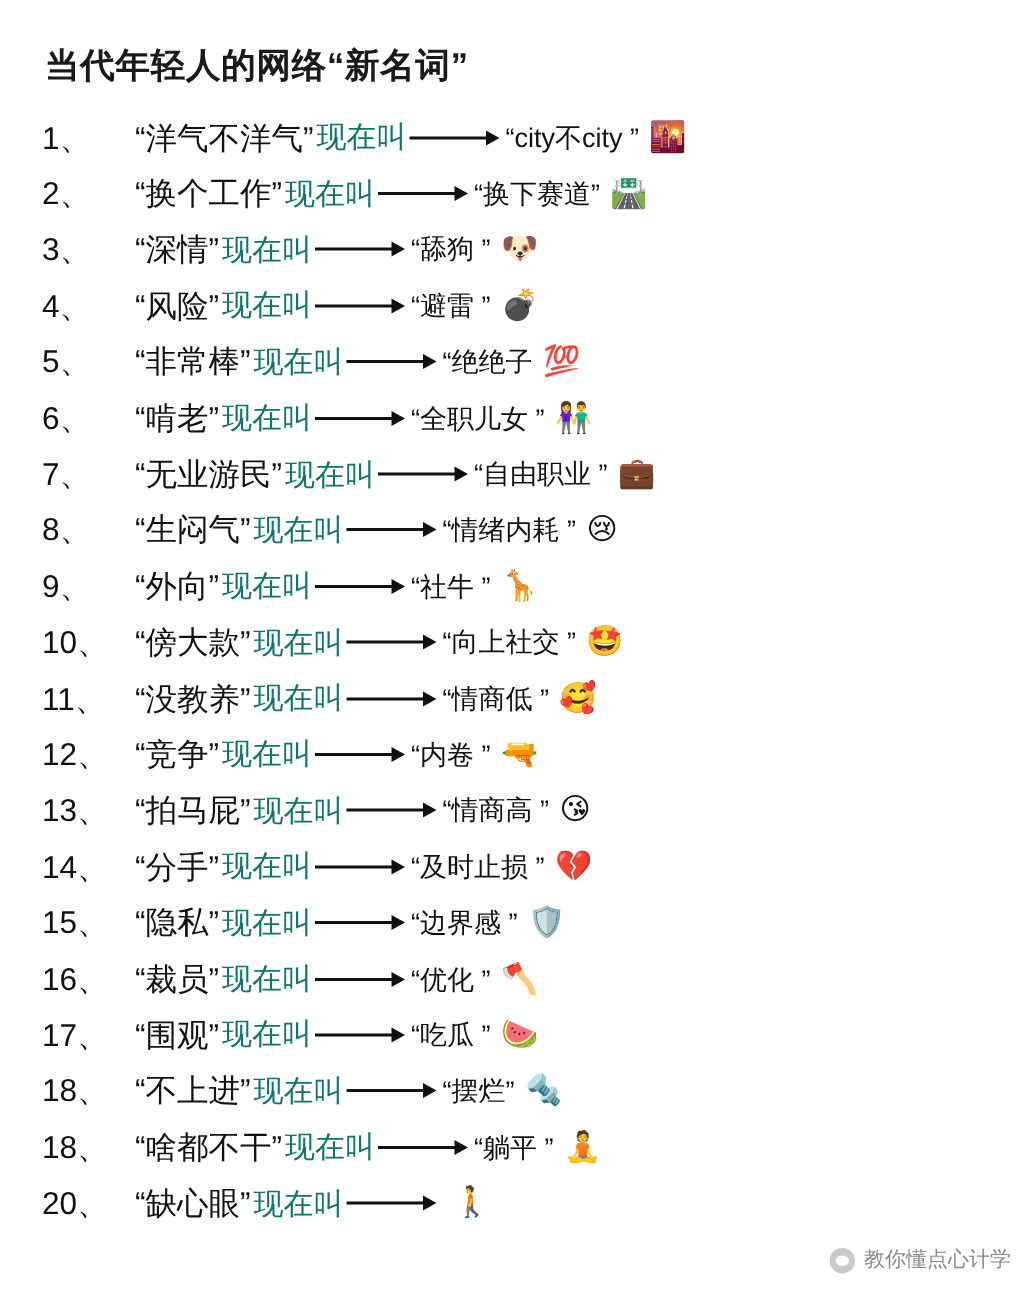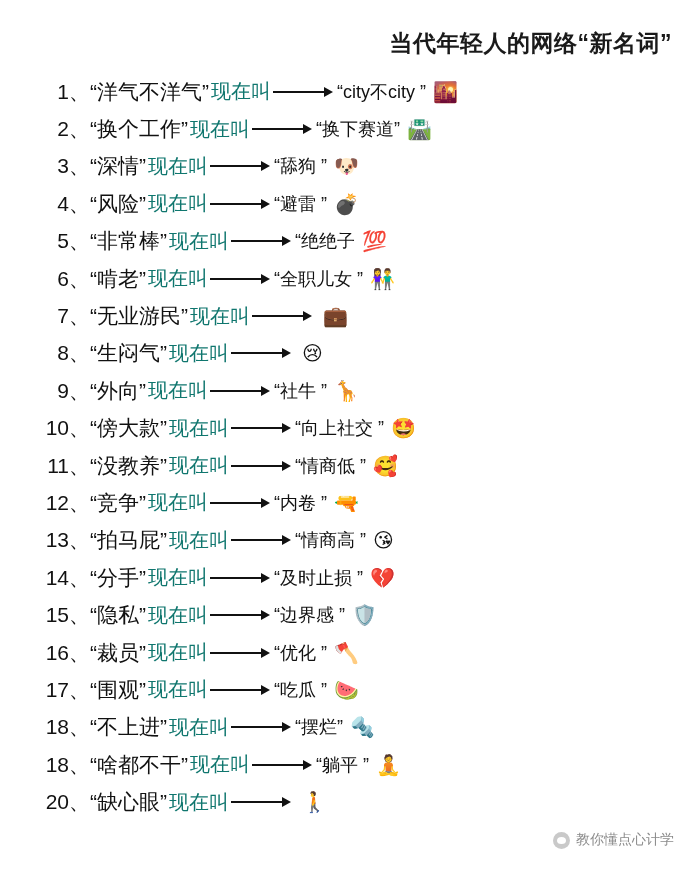--- a/index.html
+++ b/index.html
@@ -14,21 +14,20 @@
     color: #111111;
     position: relative;
     overflow: hidden;
   }
   .page {
     padding: 22px 18px 0 28px;
     box-sizing: border-box;
     width: 690px;
     height: 873px;
     position: relative;
-    text-align: right;
   }
   .title {
     font-size: 23px;
     font-weight: 700;
     letter-spacing: 0.5px;
     color: #1a1a1a;
     margin: 6px 0 14px 2px;
   }
   .list {
     display: block;
@@ -204,31 +203,33 @@
     </div>
 
     <div class="row">
       <span class="num">7、</span>
       <span class="term">“无业游民”</span>
       <span class="mid">现在叫</span>
       <span class="arrow">
           <span class="bar" style="width:52px"></span>
           <span class="head"></span>
         </span>
+      <span class="newterm">“自由职业 ”</span>
       <span class="emoji">💼</span>
     </div>
 
     <div class="row">
       <span class="num">8、</span>
       <span class="term">“生闷气” </span>
       <span class="mid">现在叫</span>
       <span class="arrow">
           <span class="bar" style="width:52px"></span>
           <span class="head"></span>
         </span>
+      <span class="newterm">“情绪内耗 ”</span>
       <span class="emoji">😢</span>
     </div>
 
     <div class="row">
       <span class="num">9、</span>
       <span class="term">“外向”</span>
       <span class="mid">现在叫</span>
       <span class="arrow">
           <span class="bar" style="width:52px"></span>
           <span class="head"></span>

